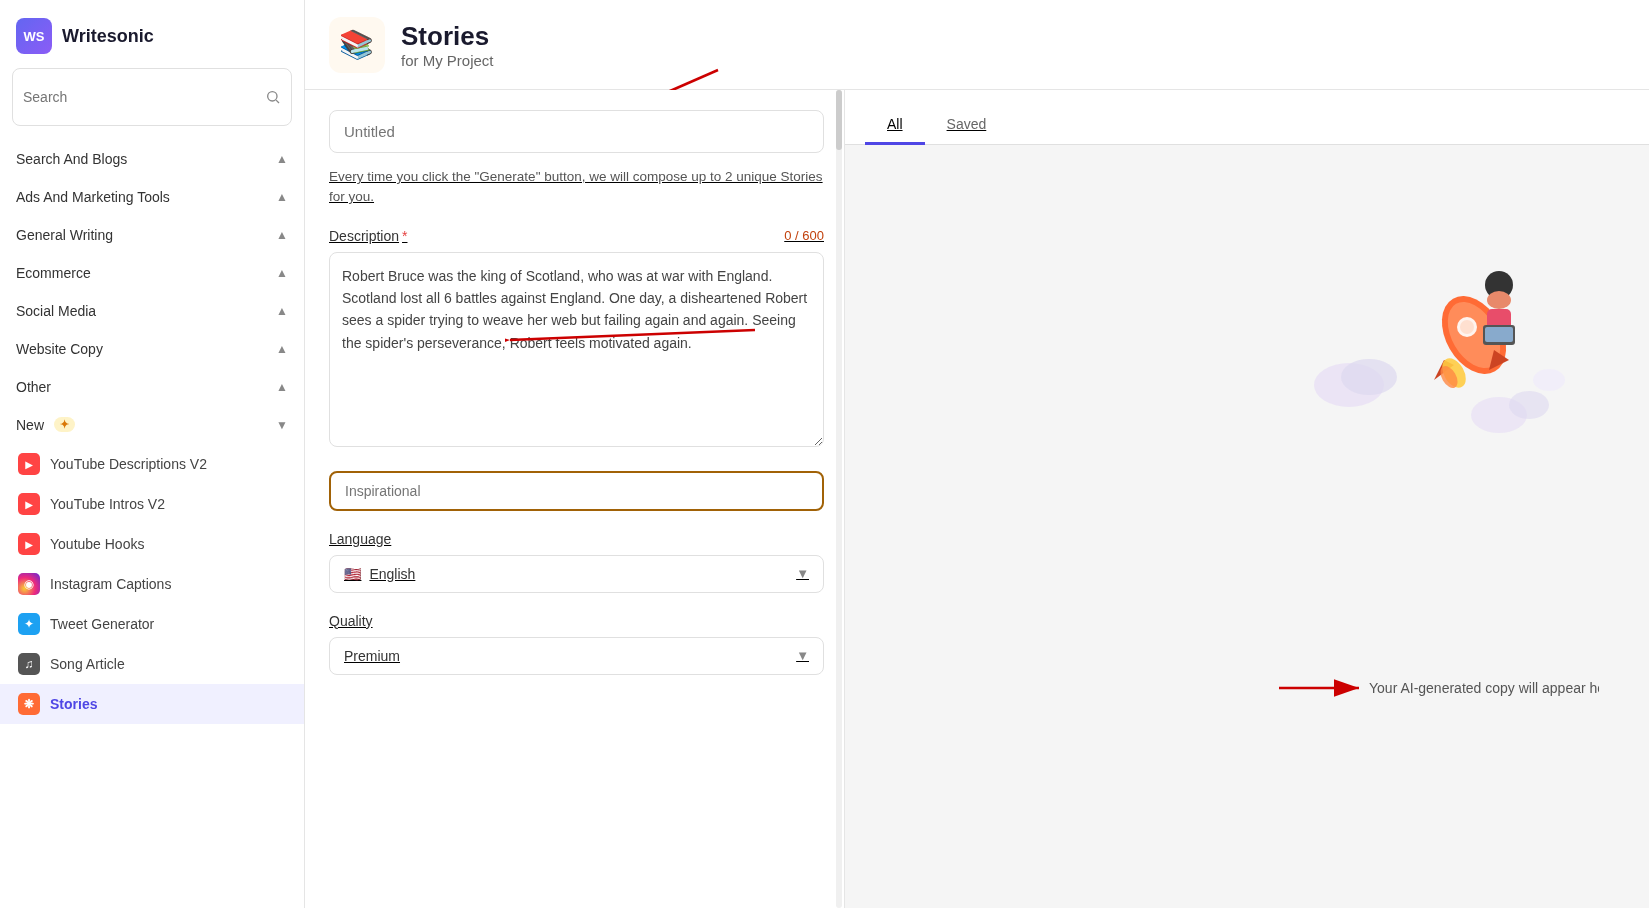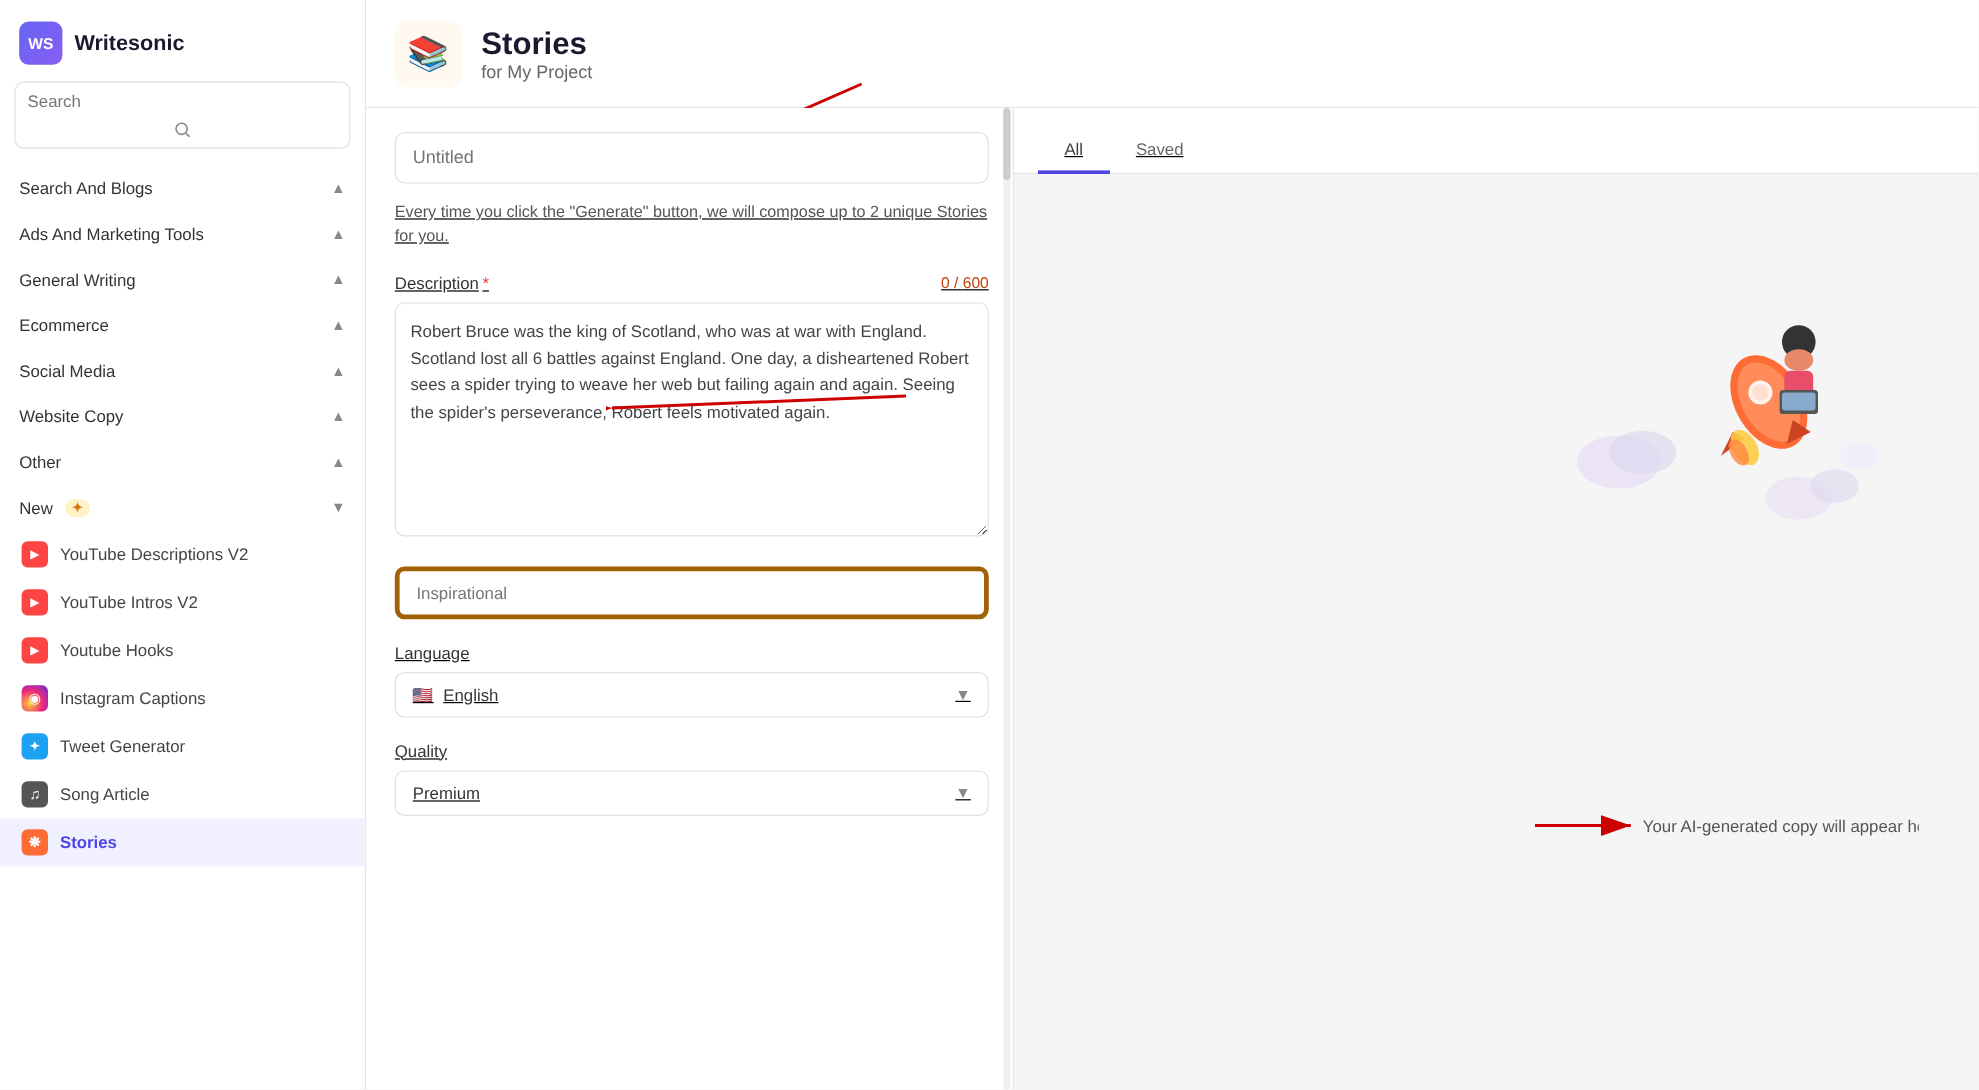--- a/index.html
+++ b/index.html
@@ -30,24 +30,23 @@
       color: #fff; font-weight: 800; font-size: 13px;
     }
     .logo-text { font-size: 18px; font-weight: 700; color: #1a1a2e; }
 
     .search-bar {
       margin: 0 12px 12px;
       display: flex;
       align-items: center;
       border: 1px solid #e0e0e0;
       border-radius: 8px;
-      padding: 7px 10px;
+      padding: 20px 10px;
       gap: 8px;
       background: #fff;
-      flex-direction: column;
     }
     .search-bar input {
       border: none; outline: none; width: 100%; font-size: 14px; color: #888; background: transparent;
     }
     .search-icon-svg { color: #888; flex-shrink: 0; }
 
     .nav-section {
       padding: 2px 0;
     }
     .nav-category {
@@ -162,21 +161,21 @@
       resize: vertical;
       min-height: 195px;
       outline: none;
       font-family: inherit;
     }
 
     .form-group { margin-bottom: 20px; }
 
     .text-input {
       width: 100%;
-      border: 4px solid #a16207;
+      border: 2px solid #a16207;
       border-radius: 8px;
       padding: 10px 14px;
       font-size: 14px;
       color: #bbb;
       outline: none;
     }
 
     .select-wrapper {
       width: 100%;
       border: 1px solid #e0e0e0;
@@ -210,21 +209,21 @@
       padding: 10px 22px;
       font-size: 14px;
       font-weight: 500;
       cursor: pointer;
       border: none;
       background: transparent;
       color: #666;
       border-bottom: 3px solid transparent;
       margin-bottom: -1px;
     }
-    .tab-btn.active { color: #404040; border-bottom-color: #4f46e5; }
+    .tab-btn.active { color: #000000; border-bottom-color: #4f46e5; }
 
     .results-area {
       flex: 1;
       display: flex;
       flex-direction: column;
       align-items: center;
       justify-content: center;
       position: relative;
     }
 
@@ -297,21 +296,21 @@
     </div>
     <div class="nav-category">
       <span>Website Copy</span>
       <span class="chevron">▲</span>
     </div>
     <div class="nav-category">
       <span>Other</span>
       <span class="chevron">▲</span>
     </div>
     <div class="nav-category">
-      <span style="display:flex;align-items:flex-end;gap:6px;">
+      <span style="display:flex;align-items:flex-start;gap:6px;">
         <span>New</span>
         <span class="new-badge">✦</span>
       </span>
       <span class="chevron">▼</span>
     </div>
 
     <div class="nav-item">
       <div class="nav-item-icon icon-red icon-white" style="font-size:10px; color:#fff; display:flex;align-items:center;justify-content:center;">▶</div>
       <span>YouTube Descriptions V2</span>
     </div>

